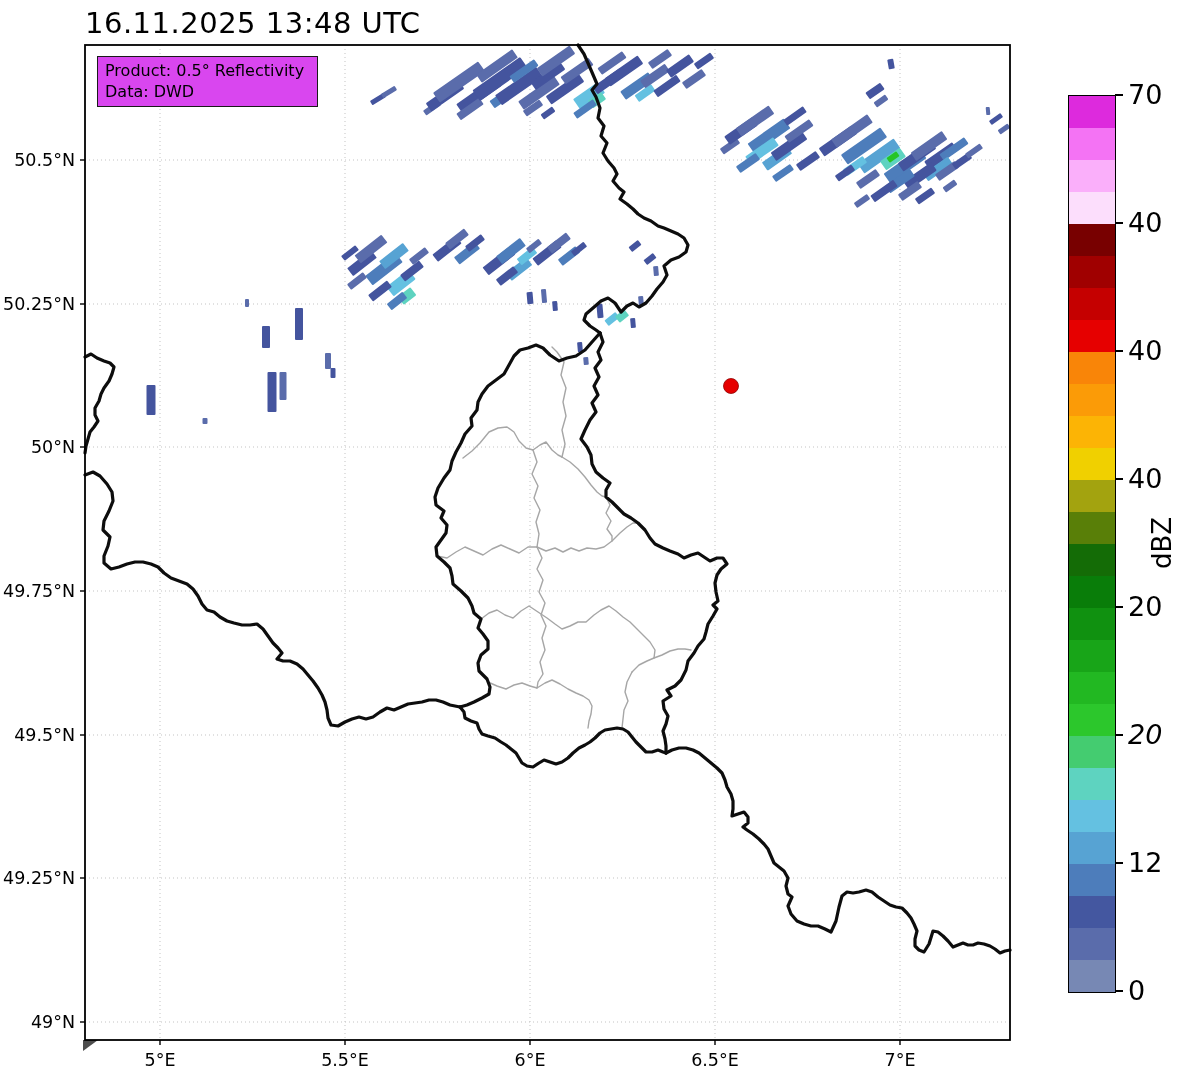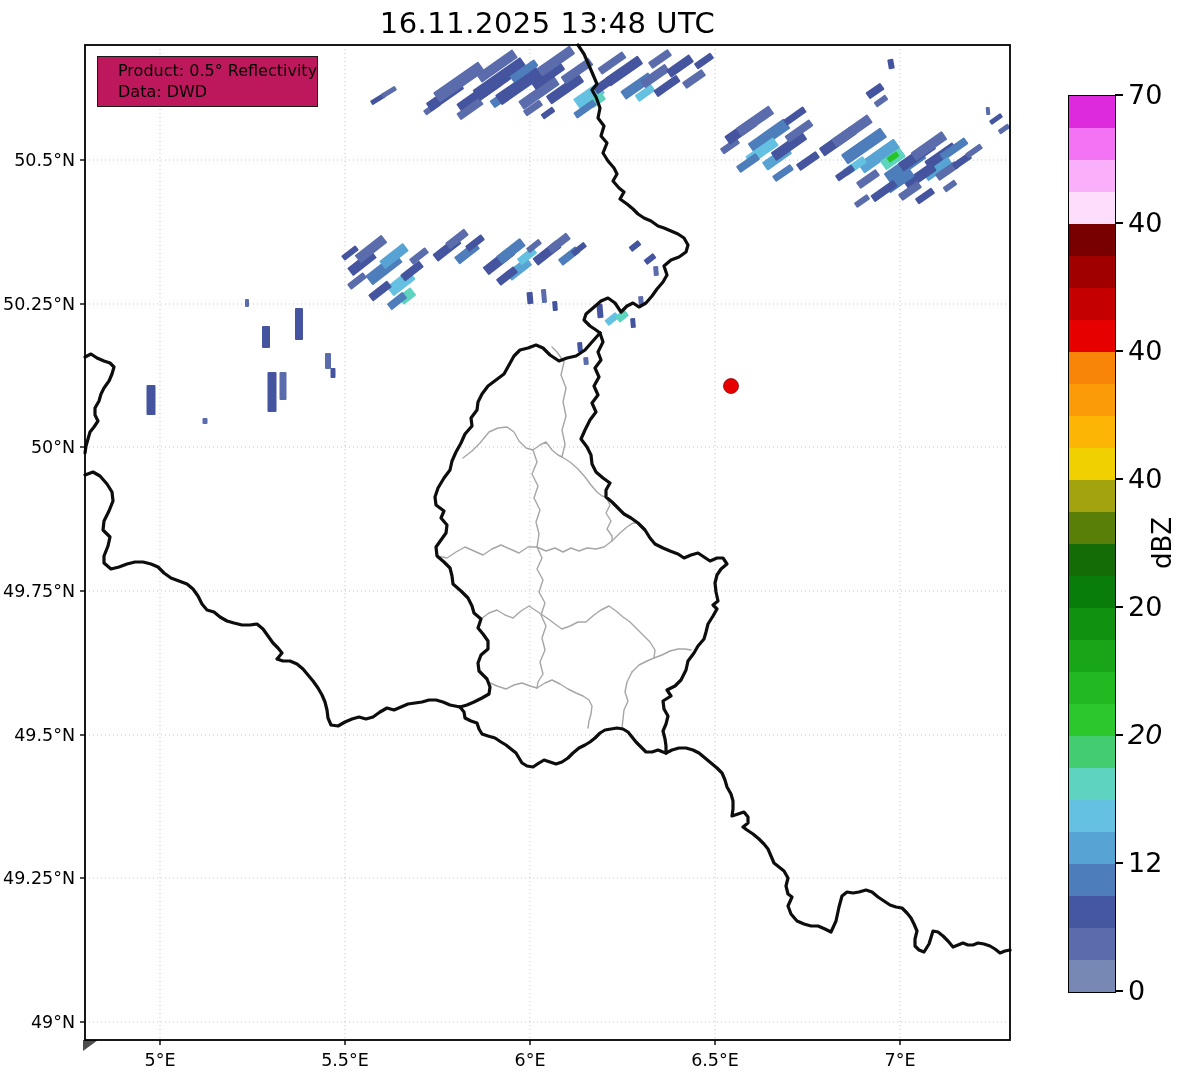--- a/index.html
+++ b/index.html
@@ -1,21 +1,21 @@
 <!DOCTYPE html>
 <html><head>
 <meta charset="utf-8">
 <style>
   html,body{margin:0;padding:0;}
   body{width:1202px;height:1081px;background:#ffffff;position:relative;overflow:hidden;
        font-family:"DejaVu Sans","Liberation Sans",sans-serif;color:#000;}
-  #figure-title{position:absolute;left:85px;top:6px;width:925px;text-align:center;
+  #figure-title{position:absolute;left:85px;top:6px;width:925px;text-align:left;
        font-size:29px;letter-spacing:0.5px;}
   #info-box{position:absolute;left:97px;top:56px;width:221px;box-sizing:border-box;
-       border:1.4px solid #1a1a1a;background:#be185d;padding:3px 7px 4px 20px;
+       border:1.4px solid #1a1a1a;background:#d946ef;padding:3px 7px 4px 7px;
        font-size:16px;line-height:21px;white-space:nowrap;z-index:5;}
   #map-svg{position:absolute;left:0;top:0;}
   #colorbar{position:absolute;left:1068px;top:95px;width:46px;height:896px;
        border:1.6px solid #000;box-sizing:content-box;}
   .cb-seg{width:100%;}
   .cb-tick{position:absolute;width:8px;height:2px;background:#000;left:1115px;}
   .cb-label{position:absolute;left:1128px;font-size:27px;line-height:36px;height:36px;}
   #dbz-label{position:absolute;left:1122px;top:523px;width:90px;height:40px;
        text-align:center;font-size:26px;transform:rotate(-90deg);}
 </style>

